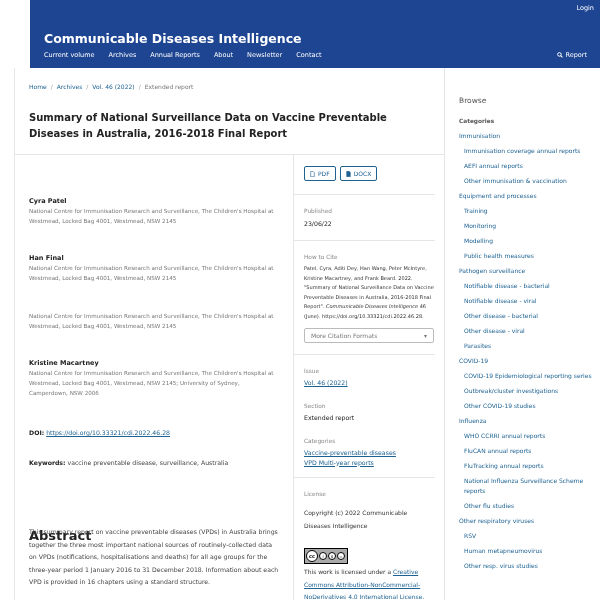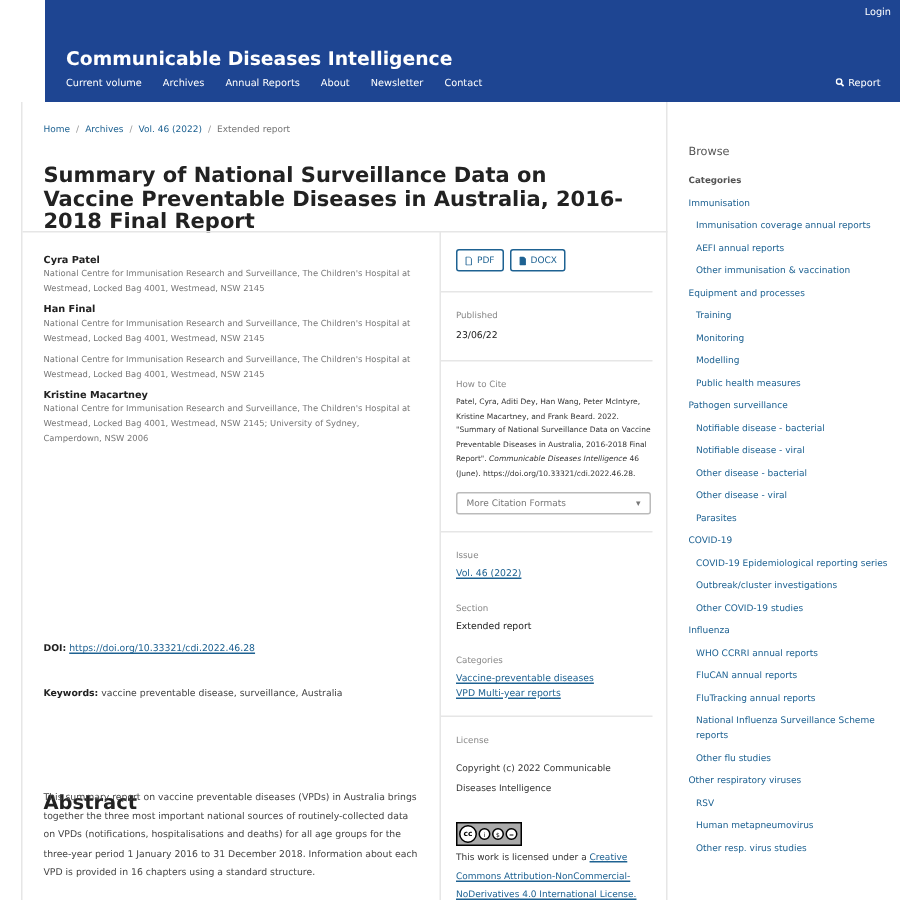--- a/index.html
+++ b/index.html
@@ -11,25 +11,25 @@
   .site-title { position: absolute; left: 14px; top: 31px; font-size: 12.5px; font-weight: bold; color: #fff; }
   .nav { position: absolute; left: 14px; top: 51px; display: flex; gap: 14px; font-size: 6.5px; align-items: center; }
   .nav span { color: #fff; cursor: pointer; }
   .search { position: absolute; right: 13px; top: 51px; font-size: 6.5px; color: #fff; display: flex; align-items: center; gap: 2px; cursor: pointer; }
   .search svg { width: 6px; height: 6px; }
   .page { position: absolute; top: 68px; left: 0; width: 600px; height: 532px; }
   .main { position: absolute; left: 14px; top: 0; width: 431px; height: 532px; border-left: 1px solid #e6e6e6; border-right: 1px solid #e6e6e6; }
   .breadcrumb { position: absolute; left: 14px; top: 15px; font-size: 6px; color: #777; display: flex; gap: 4px; }
   .breadcrumb .sep { color: #999; }
   .breadcrumb .link { color: #1e6292; cursor: pointer; }
-  .title { position: absolute; left: 14px; top: 42px; width: 400px; font-size: 14px; font-weight: bold; line-height: 15.5px; color: #222; }
+  .title { position: absolute; left: 14px; top: 42px; width: 400px; font-size: 10px; font-weight: bold; line-height: 15.5px; color: #222; }
   .divider-h { position: absolute; left: 0; top: 86px; width: 430px; height: 1px; background: #e6e6e6; }
   .divider-v { position: absolute; left: 278px; top: 86px; width: 1px; height: 446px; background: #e6e6e6; }
   .authors { position: absolute; left: 14px; top: 101px; width: 250px; }
-  .author { margin-bottom: 4px; }
+  .author { margin-bottom: 4px; margin-top: 28px; }
   .author .name { font-size: 6.5px; font-weight: bold; color: #222; line-height: 9px; }
   .author .aff { font-size: 5.6px; color: #777; line-height: 10px; }
   .doi { position: absolute; left: 14px; top: 361px; font-size: 6.2px; }
   .doi b { color: #222; }
   .doi a { text-decoration: underline; cursor: pointer; }
   .keywords { position: absolute; left: 14px; top: 391px; font-size: 6.2px; color: #444; }
   .keywords b { color: #222; }
   .abstract-h { position: absolute; left: 14px; top: 460px; font-size: 13px; font-weight: bold; color: #222; }
   .abstract { position: absolute; left: 14px; top: 458px; width: 252px; font-size: 6.2px; line-height: 12.5px; color: #444; }
   .side { position: absolute; left: 289px; top: 86px; width: 130px; }

